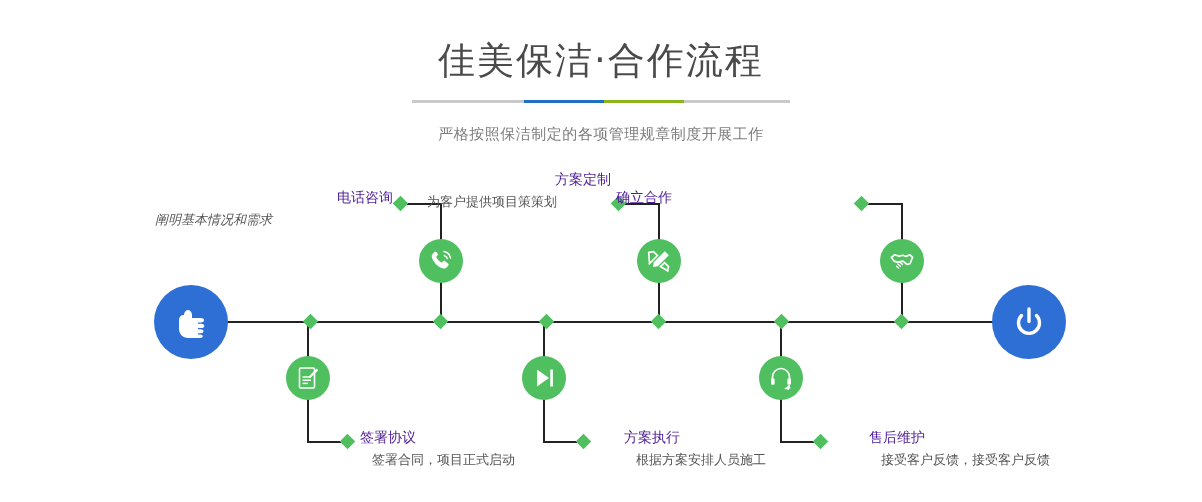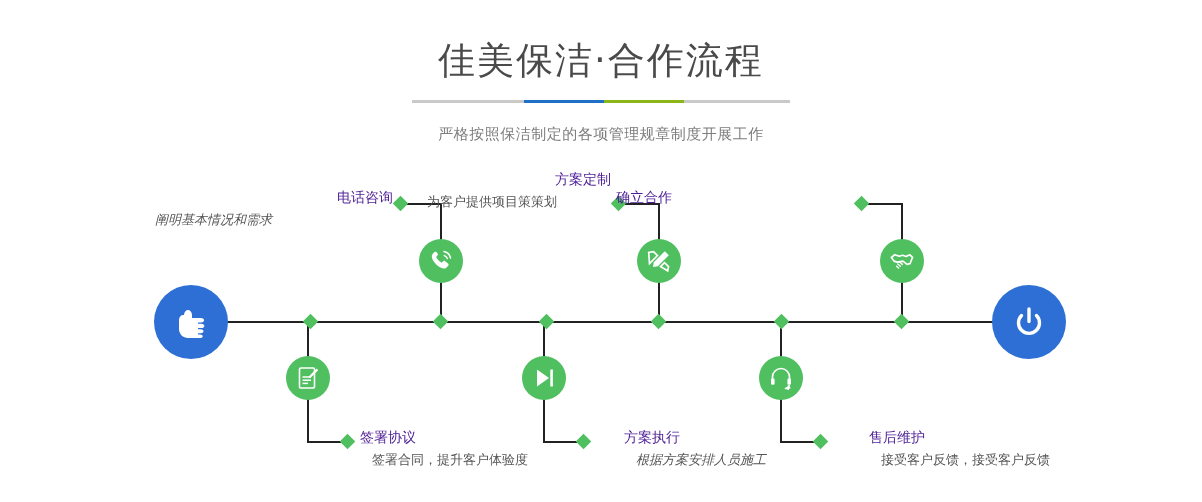--- a/index.html
+++ b/index.html
@@ -212,21 +212,21 @@
           <rect x="5.5" y="4" width="15" height="20" rx="1.2" fill="none" stroke="#ffffff" stroke-width="1.6"></rect>
           <line x1="8.5" y1="13" x2="17" y2="13" stroke="#ffffff" stroke-width="1.5"></line>
           <line x1="8.5" y1="16.2" x2="17" y2="16.2" stroke="#ffffff" stroke-width="1.5"></line>
           <line x1="8.5" y1="19.4" x2="14" y2="19.4" stroke="#ffffff" stroke-width="1.5"></line>
           <path fill="#ffffff" d="M22.6 4.6l1.6 1.6-7.3 7.3-2.2.6.6-2.2z"></path>
         </svg>
       </span>
     </div>
     <div class="label bottom" style="left:360px; top:426px; width:260px;">
       <div class="ttl">签署协议</div>
-      <div class="sub" style="padding-left:12px;">签署合同，提升客户体验度</div>
+      <div class="sub" style="padding-left:12px;">签署合同，项目正式启动</div>
     </div>
 
     <div class="diamond" style="left:541px; top:316px;"></div>
     <div class="stem v" style="left:658px; top:203px; height:119px;"></div>
     <div class="stem h" style="left:618px; top:203px; width:41px;"></div>
     <div class="diamond" style="left:613px; top:198px;"></div>
     <div class="diamond" style="left:653px; top:316px;"></div>
     <div class="node-icon" style="left:637px; top:239px;">
       <span>
         <svg width="28" height="28" viewBox="0 0 28 28">
@@ -247,21 +247,21 @@
     <div class="node-icon" style="left:522px; top:356px;">
       <span>
         <svg width="28" height="28" viewBox="0 0 28 28">
           <path fill="#ffffff" d="M7 5.5L19 14 7 22.5z"></path>
           <rect x="20.3" y="5.5" width="2.6" height="17" fill="#ffffff"></rect>
         </svg>
       </span>
     </div>
     <div class="label bottom" style="left:624px; top:426px; width:260px;">
       <div class="ttl">方案执行</div>
-      <div class="sub" style="padding-left:12px;font-style:italic;">根据方案安排人员施工</div>
+      <div class="sub" style="padding-left:12px;">根据方案安排人员施工</div>
     </div>
 
     <div class="diamond" style="left:776px; top:316px;"></div>
     <div class="stem v" style="left:780px; top:321px; height:121px;"></div>
     <div class="stem h" style="left:780px; top:441px; width:41px;"></div>
     <div class="diamond" style="left:815px; top:436px;"></div>
     <div class="node-icon" style="left:759px; top:356px;">
       <span>
         <svg width="28" height="28" viewBox="0 0 28 28">
           <path fill="none" stroke="#ffffff" stroke-width="1.7" d="M5.5 16v-3a8.5 8.5 0 0 1 17 0v3"></path>

